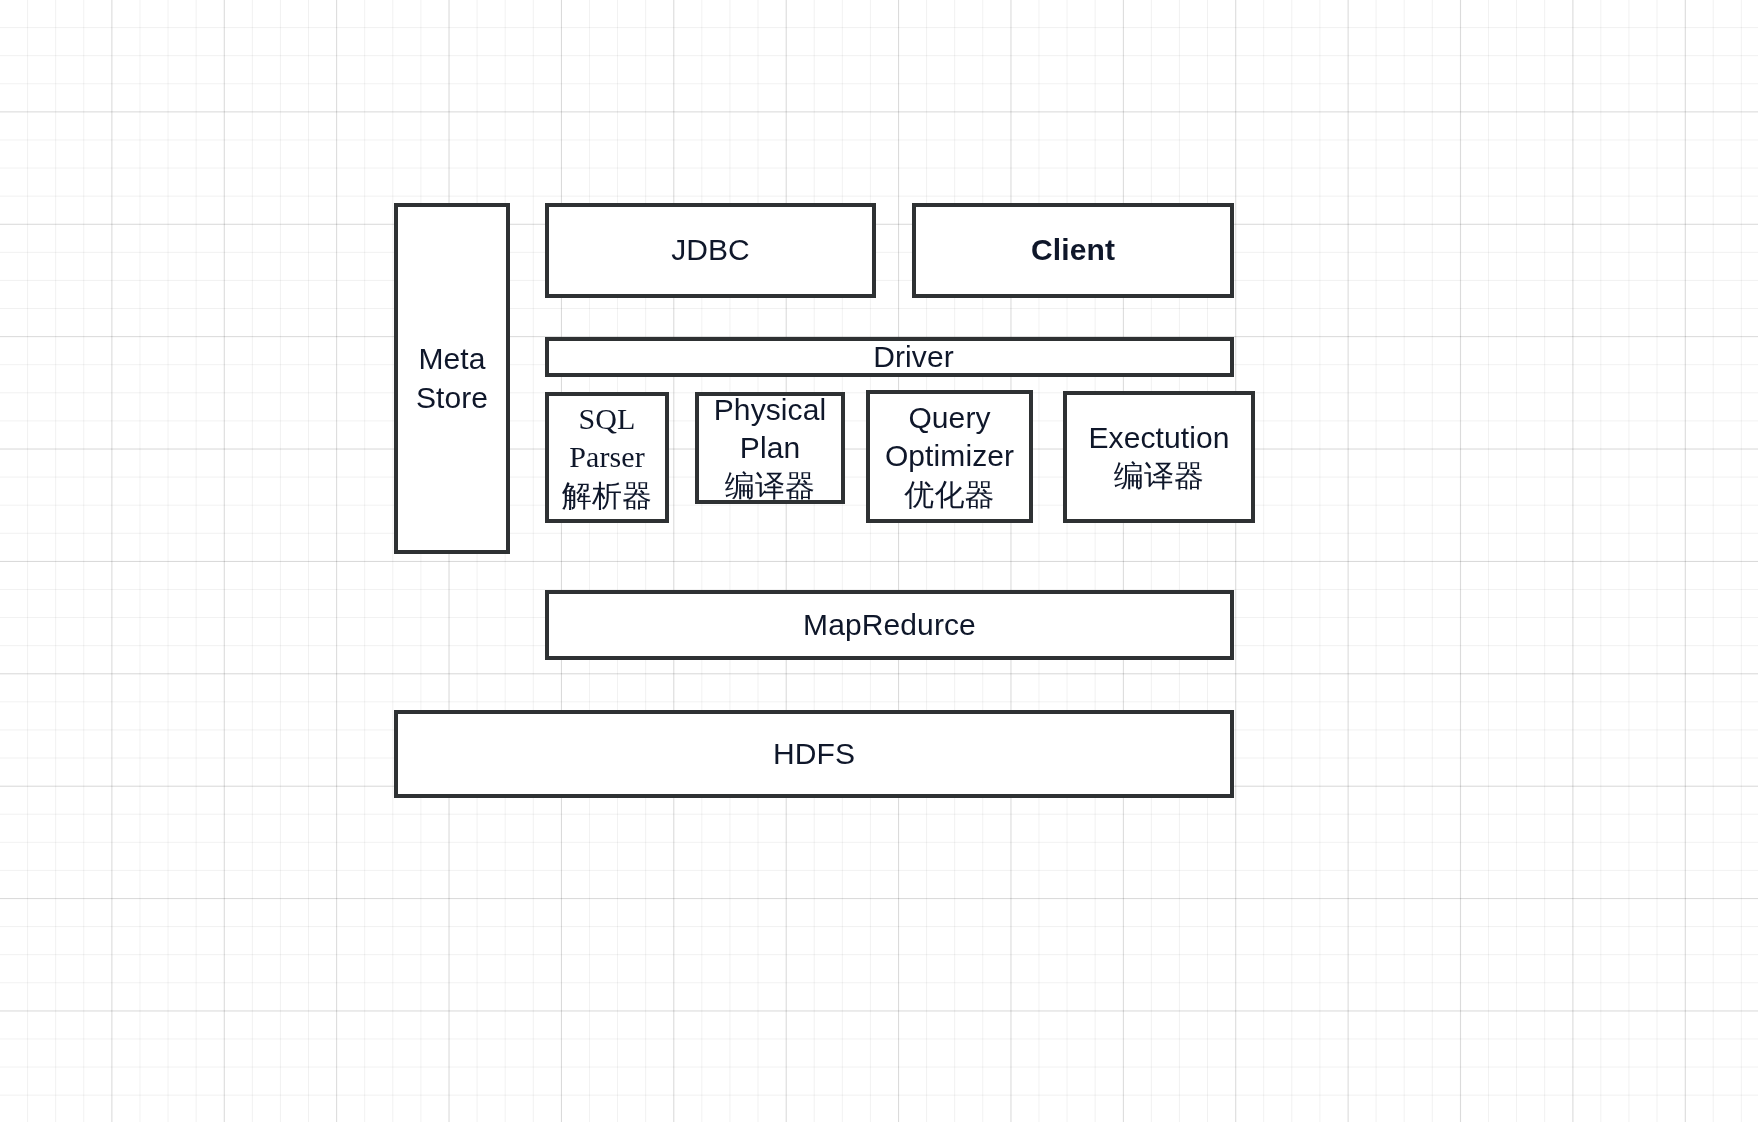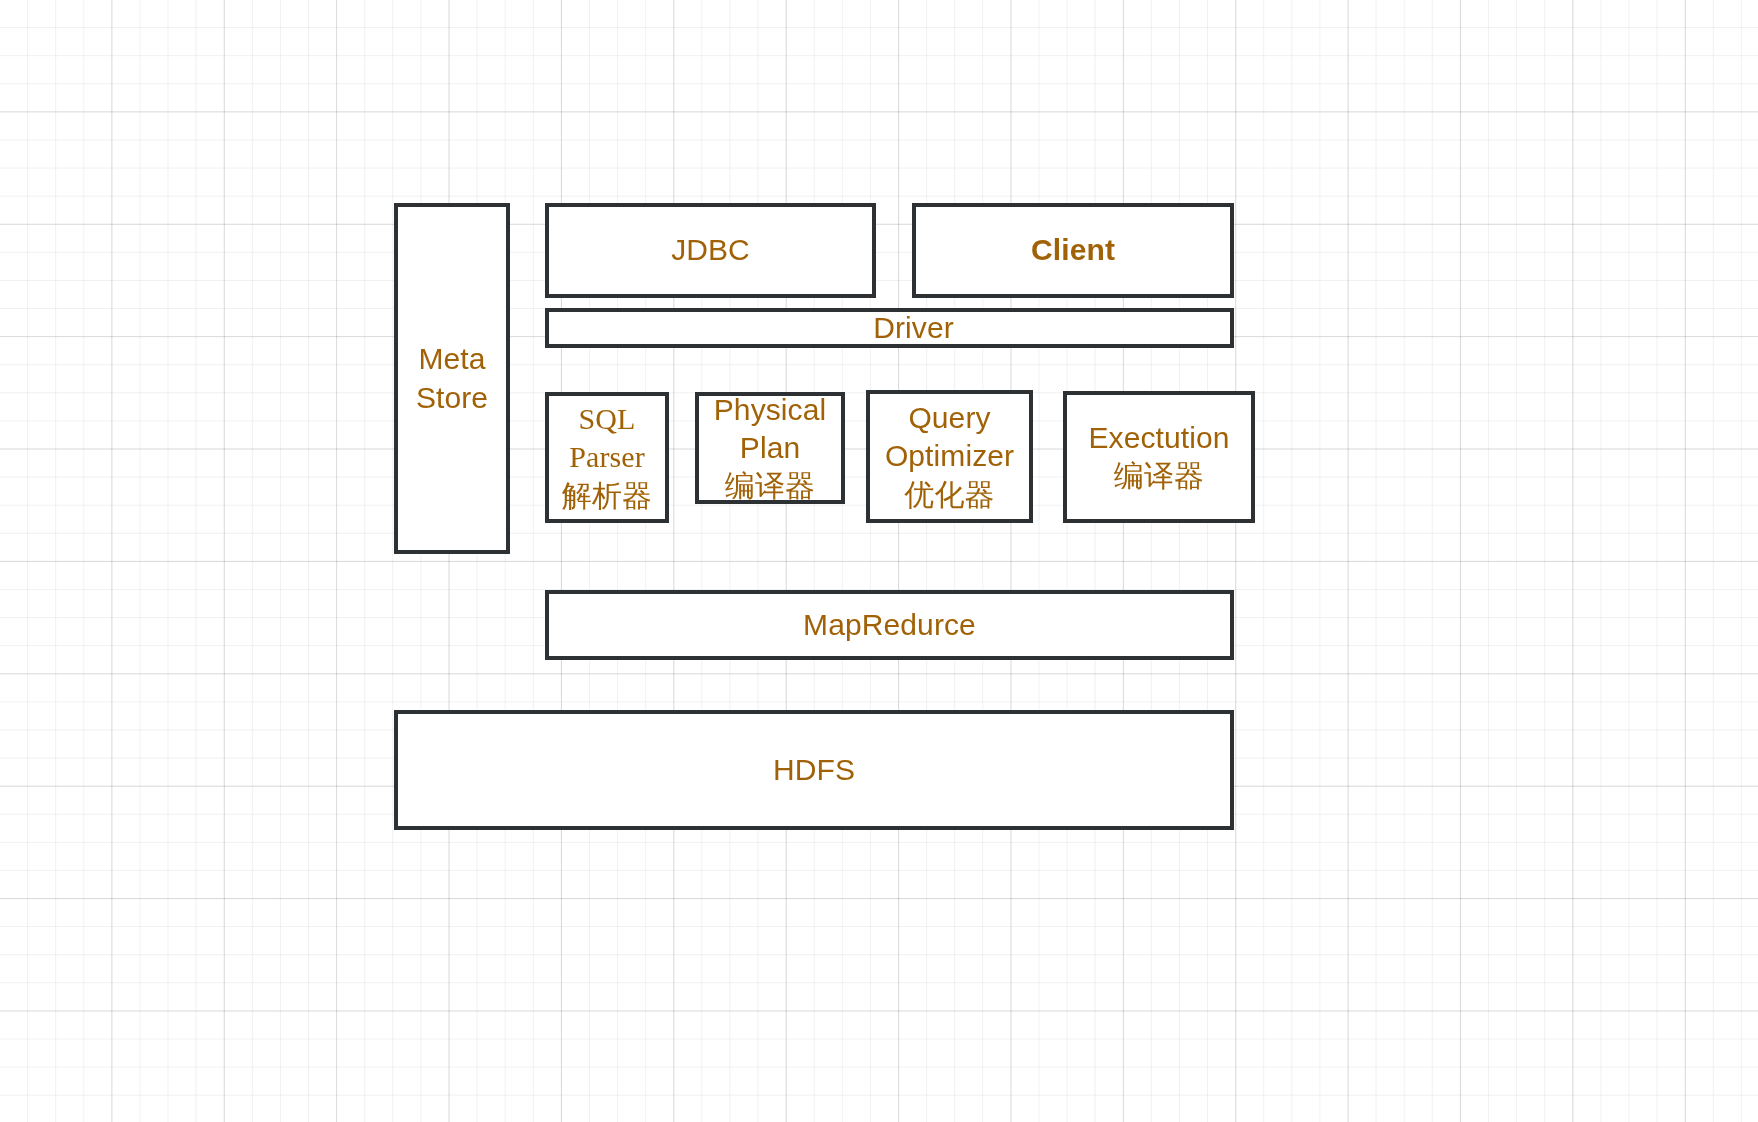--- a/index.html
+++ b/index.html
@@ -36,40 +36,40 @@
   
   .node {
     position: absolute;
     box-sizing: border-box;
     background: #ffffff;
     border: 4px solid #2e3133;
     display: flex;
     align-items: center;
     justify-content: center;
     text-align: center;
-    color: #a16207;
+    color: #0f172a;
     font-size: 30px;
     line-height: 1.27;
     letter-spacing: 0.1px;
     white-space: pre-line;
     font-weight: 400;
   }
   .node .label { display: block; }
 
   
   #node-metastore   { left: 394px;  top: 203px;  width: 116px;  height: 351px; }
   #node-jdbc        { left: 545px;  top: 203px;  width: 331px;  height: 95px;  }
   #node-client      { left: 912px;  top: 203px;  width: 322px;  height: 95px; font-weight: bold;  }
-  #node-driver      { left: 545px;  top: 308px;  width: 689px;  height: 40px; padding-left: 48px;  }
+  #node-driver      { left: 545px;  top: 337px;  width: 689px;  height: 40px; padding-left: 48px;  }
   #node-sqlparser   { left: 545px;  top: 392px;  width: 124px;  height: 131px; font-family: Liberation Serif, serif; }
   #node-physical    { left: 695px;  top: 392px;  width: 150px;  height: 112px; }
   #node-optimizer   { left: 866px;  top: 390px;  width: 167px;  height: 133px; }
   #node-execution   { left: 1063px; top: 391px;  width: 192px;  height: 132px; }
   #node-mapreduce   { left: 545px;  top: 590px;  width: 689px;  height: 70px;  }
-  #node-hdfs        { left: 394px;  top: 710px;  width: 840px;  height: 120px;  }
+  #node-hdfs        { left: 394px;  top: 710px;  width: 840px;  height: 88px;  }
 
   
   #node-driver .label, #node-mapreduce .label, #node-hdfs .label,
   #node-jdbc .label,   #node-client .label { white-space: nowrap; }
 </style>
 </head>
 <body>
 
 <div id="canvas">
 

